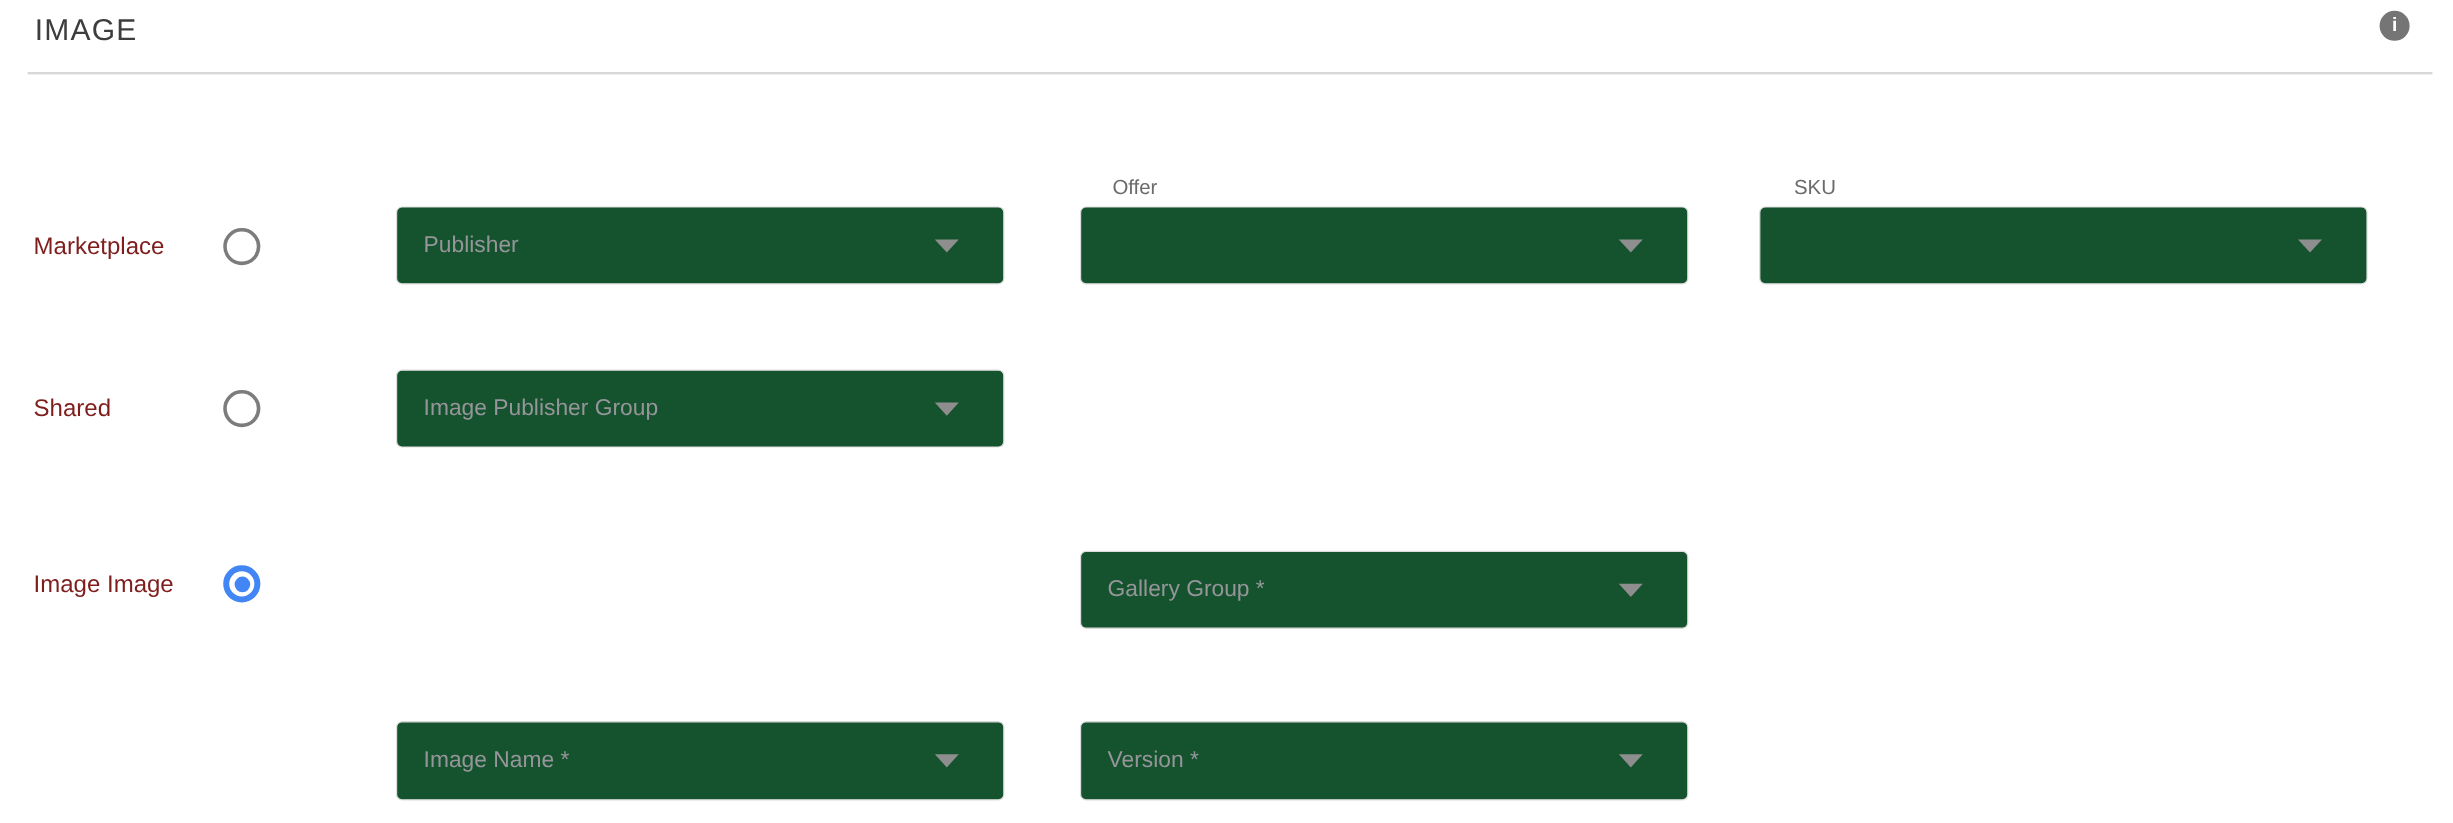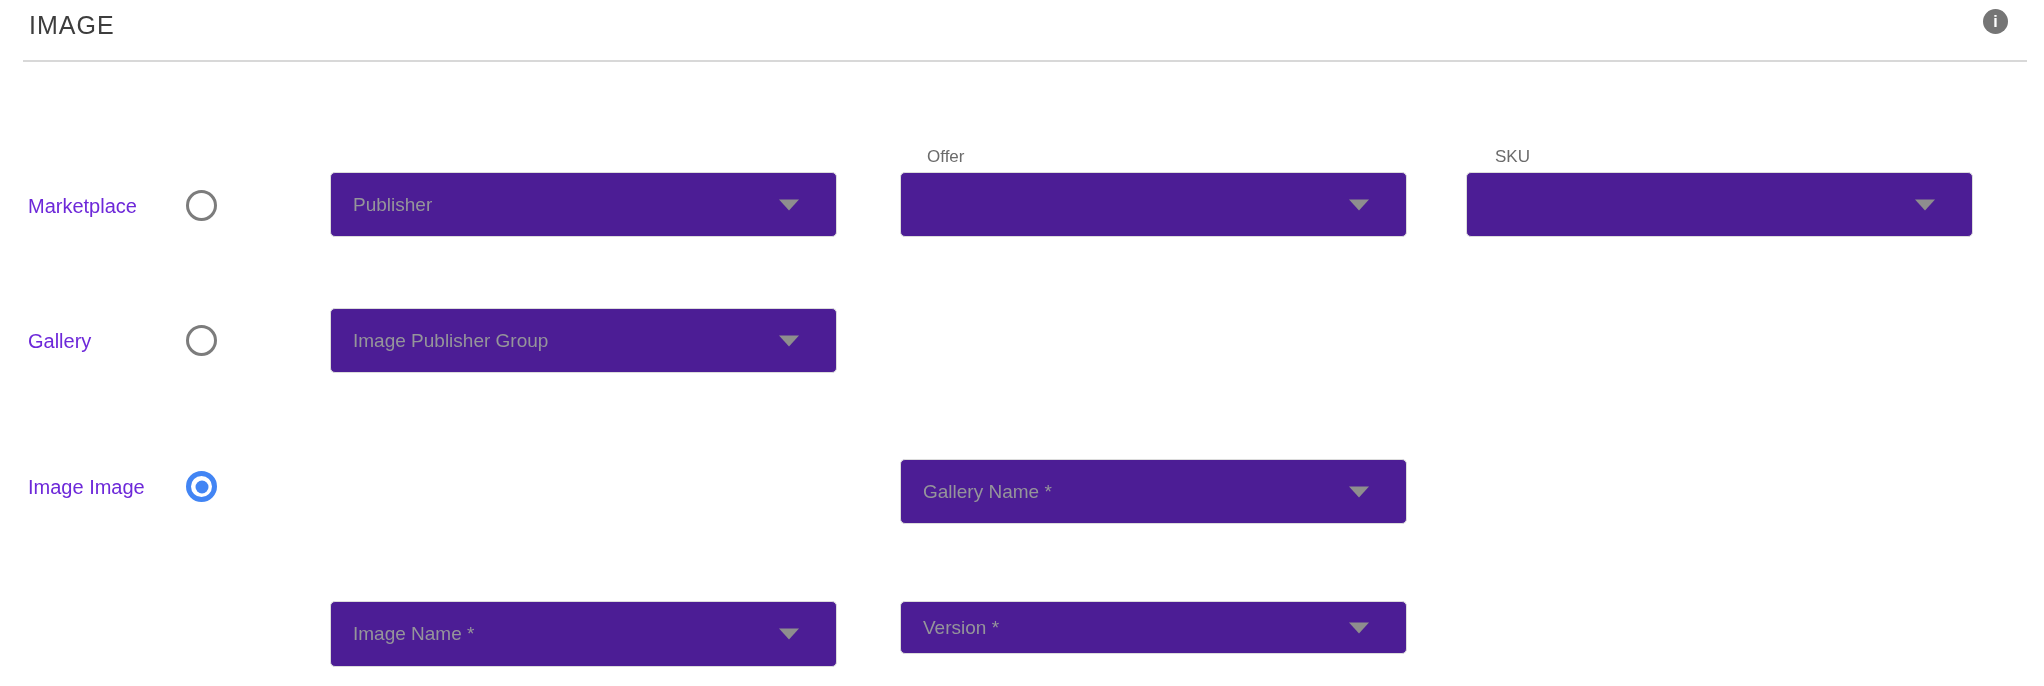--- a/index.html
+++ b/index.html
@@ -11,35 +11,35 @@
     position:absolute;left:29px;top:11px;font-size:25px;font-weight:300;
     letter-spacing:1px;color:#3d3d3d;
   }
   .divider{position:absolute;left:23px;top:60px;width:2004px;height:2px;background:#d8d8d8;}
   .info-icon{
     position:absolute;left:1983px;top:9px;width:25px;height:25px;border-radius:50%;
     background:#757575;color:#ffffff;text-align:center;line-height:25px;
     font-size:16px;font-weight:bold;cursor:pointer;
   }
   .opt-label{
-    position:absolute;left:28px;font-size:20px;color:#6d28d9;line-height:22px;
+    position:absolute;left:28px;font-size:20px;color:#7f1d1d;line-height:22px;
     white-space:nowrap;
   }
   .radio{
     position:absolute;width:31px;height:31px;box-sizing:border-box;
     border:3px solid #7c7c7c;border-radius:50%;background:#fff;cursor:pointer;
   }
   .radio.selected{border:5px solid #4285f4;}
   .radio.selected::after{
     content:"";position:absolute;left:50%;top:50%;transform:translate(-50%,-50%);
     width:13px;height:13px;border-radius:50%;background:#4285f4;
   }
   .dd{
     position:absolute;box-sizing:border-box;width:507px;height:65px;
-    background:#4c1d95;border:1px solid #dcdcdc;border-radius:5px;cursor:pointer;
+    background:#14532d;border:1px solid #dcdcdc;border-radius:5px;cursor:pointer;
   }
   .dd-text{
     position:absolute;left:22px;top:50%;transform:translateY(-50%);
     font-size:19px;color:#95959a;white-space:nowrap;
   }
   .dd-arrow{
     position:absolute;right:37px;top:50%;transform:translateY(-50%);
     width:0;height:0;border-left:10px solid transparent;
     border-right:10px solid transparent;border-top:11px solid #8e8e8e;
   }
@@ -73,41 +73,41 @@
     <span class="dd-text"></span>
     <span class="dd-arrow"></span>
   </div>
 
   <div class="field-label" style="left:1467px;top:147px;">SKU</div>
   <div class="dd" style="left:1466px;top:172px;">
     <span class="dd-text"></span>
     <span class="dd-arrow"></span>
   </div>
 
-  <div class="opt-label" style="top:330px;">Gallery</div>
+  <div class="opt-label" style="top:330px;">Shared</div>
   <span class="radio" style="left:186px;top:325px;"></span>
 
   <div class="dd" style="left:330px;top:308px;">
     <span class="dd-text">Image Publisher Group</span>
     <span class="dd-arrow"></span>
   </div>
 
 
   <div class="opt-label" style="top:476px;">Image Image</div>
   <span class="radio selected" style="left:186px;top:471px;"></span>
 
 
   <div class="dd" style="left:900px;top:459px;">
-    <span class="dd-text">Gallery Name *</span>
+    <span class="dd-text">Gallery Group *</span>
     <span class="dd-arrow"></span>
   </div>
 
   <div class="dd" style="left:330px;top:601px;height:66px;padding-left:39px;">
     <span class="dd-text">Image Name *</span>
     <span class="dd-arrow"></span>
   </div>
 
-  <div class="dd" style="left:900px;top:601px;height:53px;">
+  <div class="dd" style="left:900px;top:601px;height:66px;">
     <span class="dd-text">Version *</span>
     <span class="dd-arrow"></span>
   </div>
 
 </div>
 
 </body></html>

